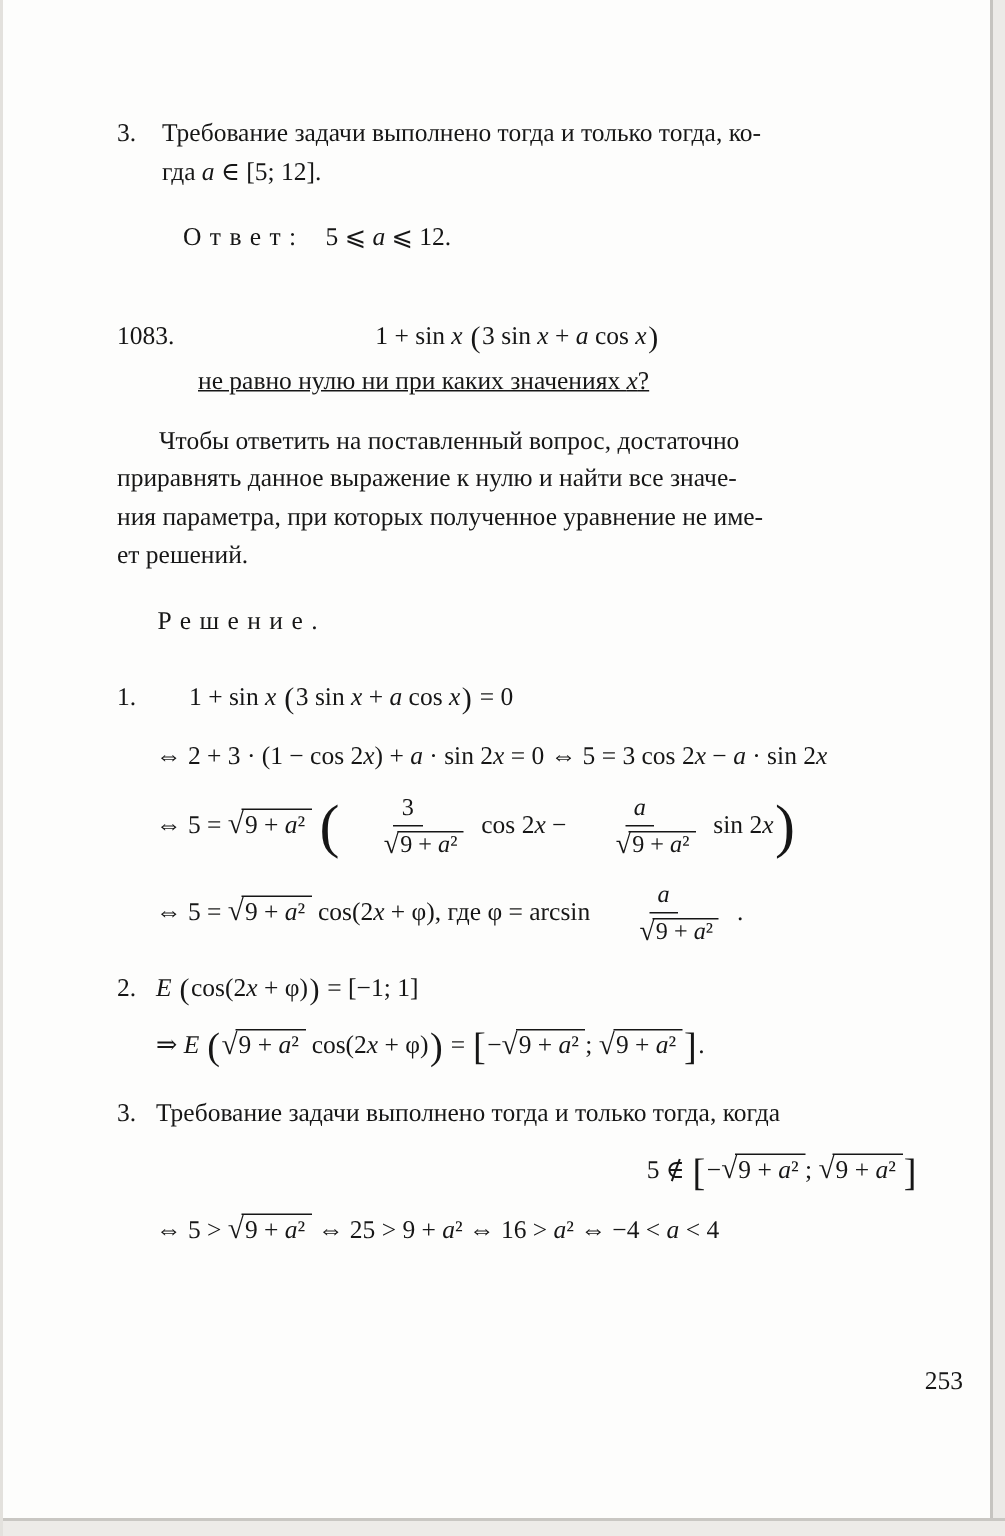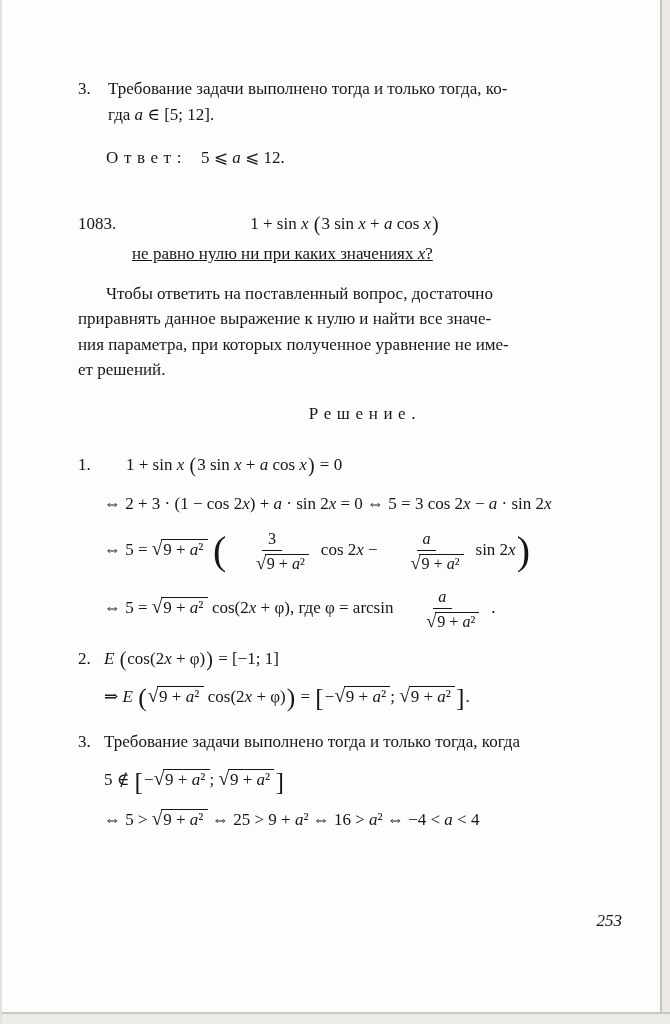--- a/index.html
+++ b/index.html
@@ -20,41 +20,41 @@
   
   .scan-strip-right { position: absolute; top: 0; right: 0; width: 8px; height: 100%; background: #eceae7; }
   .scan-edge-right  { position: absolute; top: 0; right: 8px; width: 2px; height: 100%; background: #c6c4c0; }
   .scan-strip-bottom{ position: absolute; left: 0; bottom: 0; height: 10px; width: 100%; background: #edebe8; }
   .scan-edge-bottom { position: absolute; left: 0; bottom: 10px; height: 2px; width: 100%; background: #c9c7c3; }
   .scan-edge-left   { position: absolute; left: 0; top: 0; width: 2px; height: 100%; background: #e3e1dd; }
 
   .item { position: relative; }
   .item-no { position: absolute; left: 0; top: 0; }
   .bold { font-weight: normal; }
-  .spaced { letter-spacing: 0.33em; }
+  .spaced { letter-spacing: 0.33em; margin-left: 16px; }
 
   .conclusion { padding-left: 30px; }
   .answer { margin-top: 18px; margin-left: 28px; white-space: nowrap; }
   .answer-label { margin-right: 14px; }
   .problem { padding-left: 54px; margin-top: 40px; }
   .display-formula { text-align: center; margin-top: 12px; white-space: nowrap; }
   .problem-question { margin-top: 5px; padding-left: 54px; text-decoration: underline; }
   .paragraph { margin-top: 14px; text-indent: 28px; }
-  .solution-heading { margin-top: 18px; margin-left: 40px; text-align: center; }
+  .solution-heading { margin-top: 18px; margin-left: 27px; }
 
   .sol { margin-top: 26px; }
   .sol-body { padding-left: 26px; }
   .sol2 { margin-top: 14px; }
   .sol3 { margin-top: 18px; }
   .math-line { margin: 13px 0; white-space: nowrap; }
   .math-line:first-child { margin-top: 0; }
   .first-line { padding-left: 22px; }
-  .center { text-align: left; }
+  .center { text-align: right; }
   .answer2 { margin-top: 16px; margin-left: 26px; }
-  .page-number { position: absolute; top: 908px; right: 48px; font-style: italic; }
+  .page-number { position: absolute; top: 908px; right: 28px; }
 
   
   .mvar { font-style: italic; }
   .msqrt { display: inline-block; white-space: nowrap; line-height: 1.15; }
   .mrad { display: inline-block; font-size: 1.15em; line-height: 1; transform: translateY(0.02em); }
   .mvin { display: inline-block; line-height: 1.15; border-top: 1.4px solid currentColor;
           padding: 0.02em 0.25em 0 0.12em; margin-left: -0.08em; }
   .mfrac { display: inline-flex; flex-direction: column; align-items: center;
            vertical-align: middle; font-size: 0.95em; line-height: 1.2;
            text-align: center; margin: 0 2px; }

